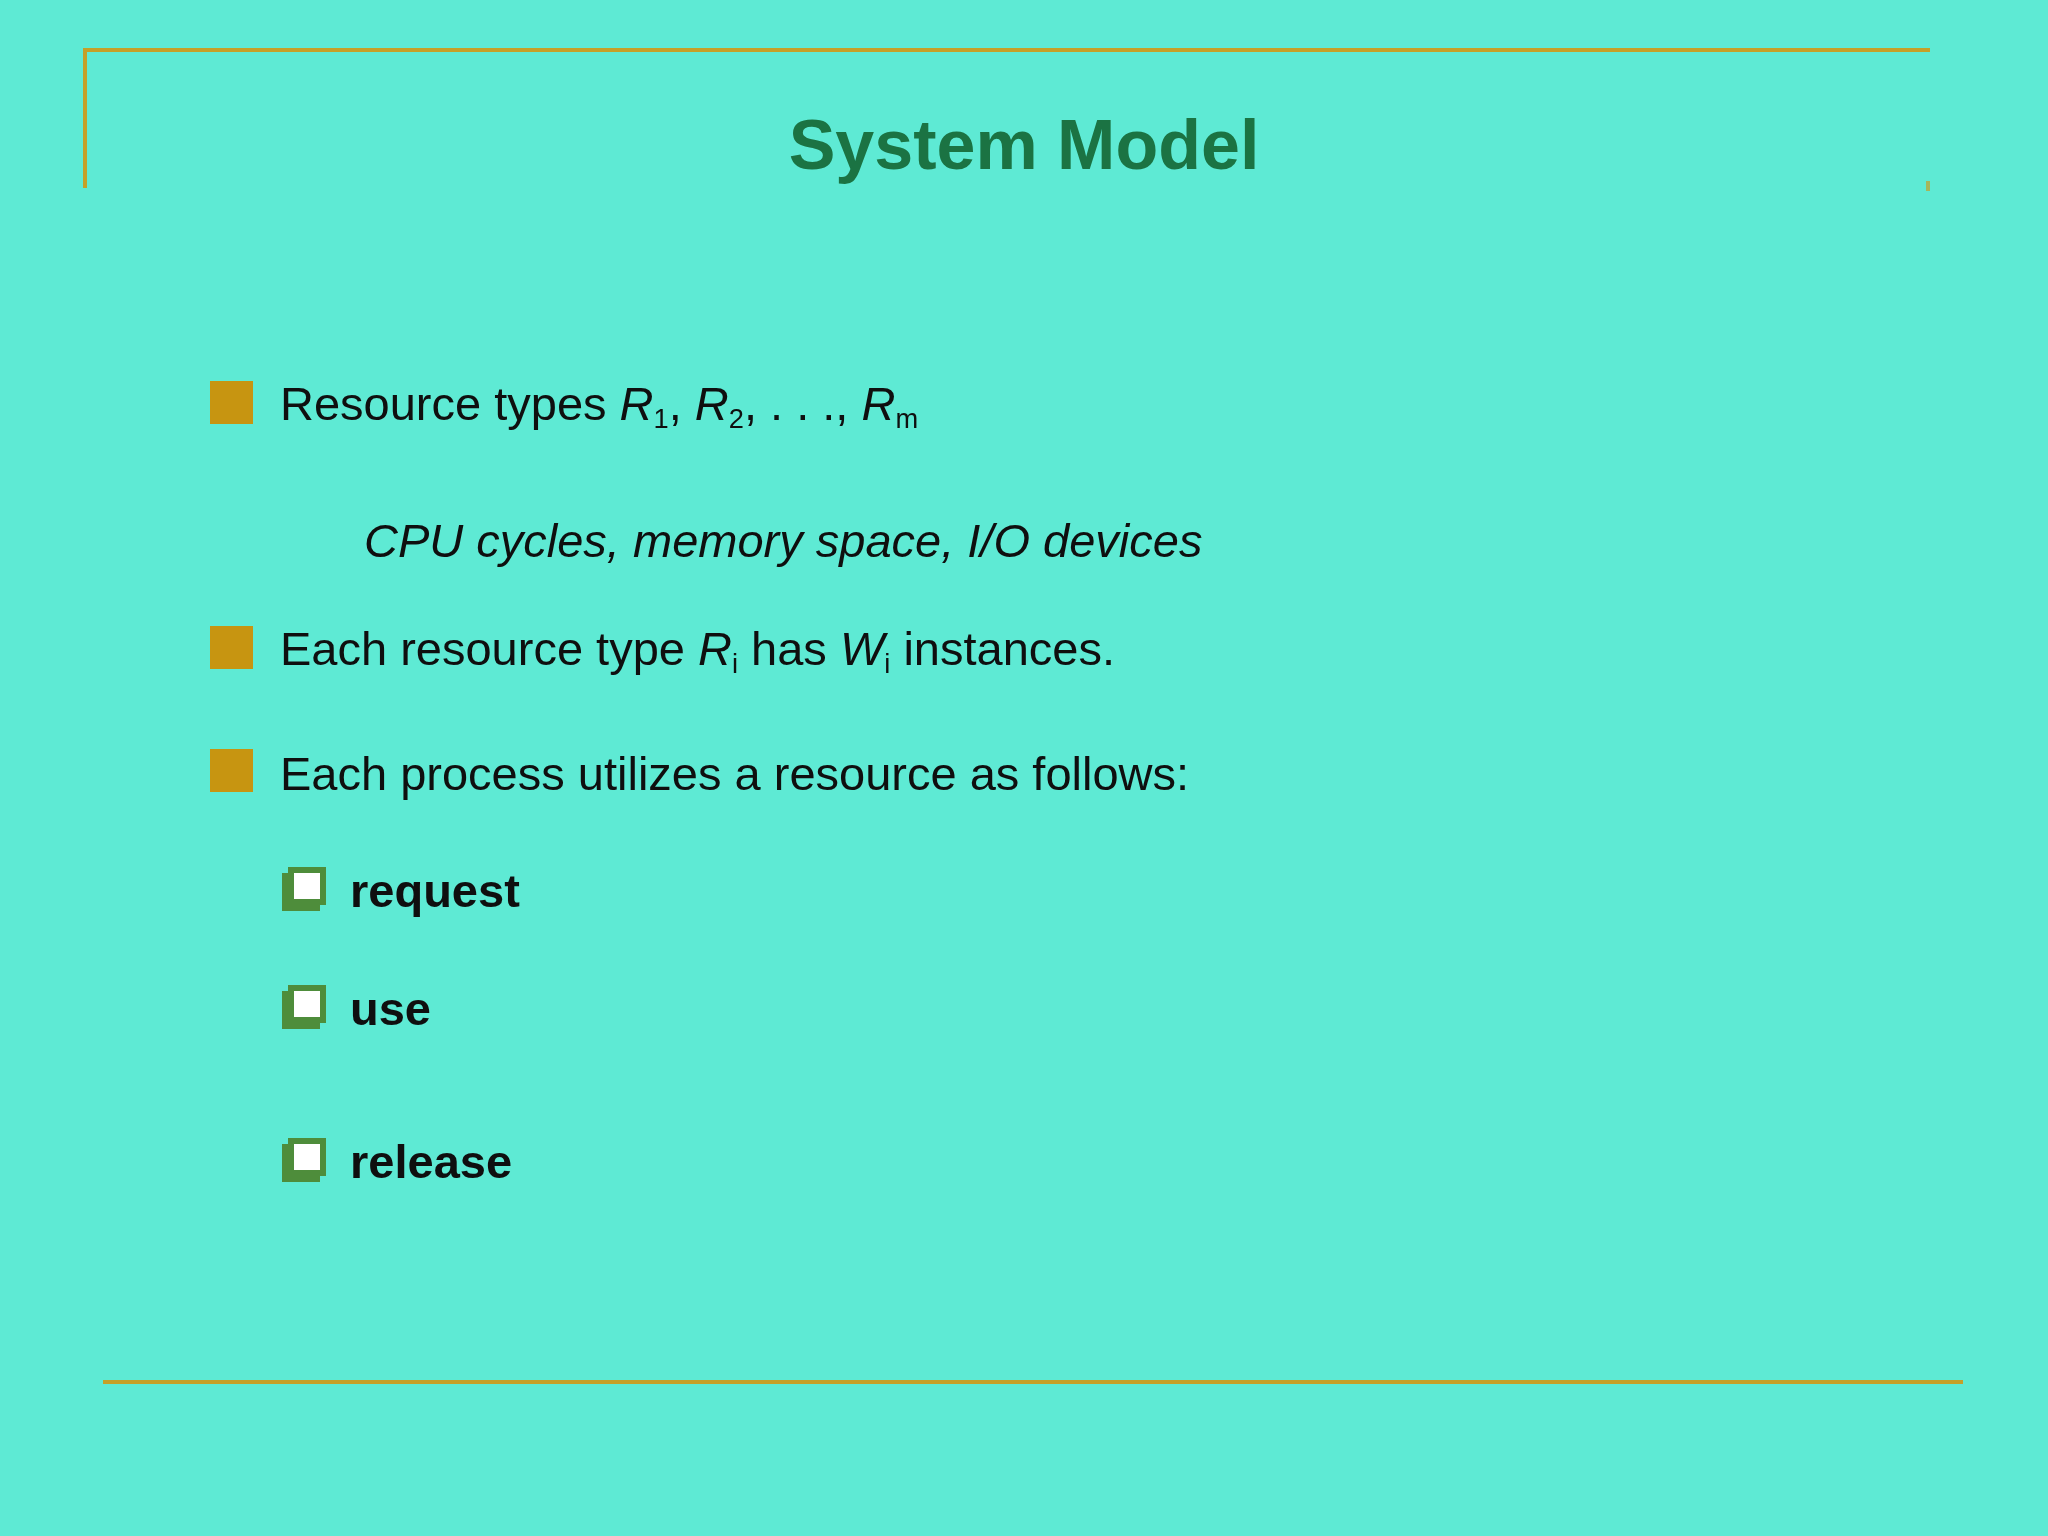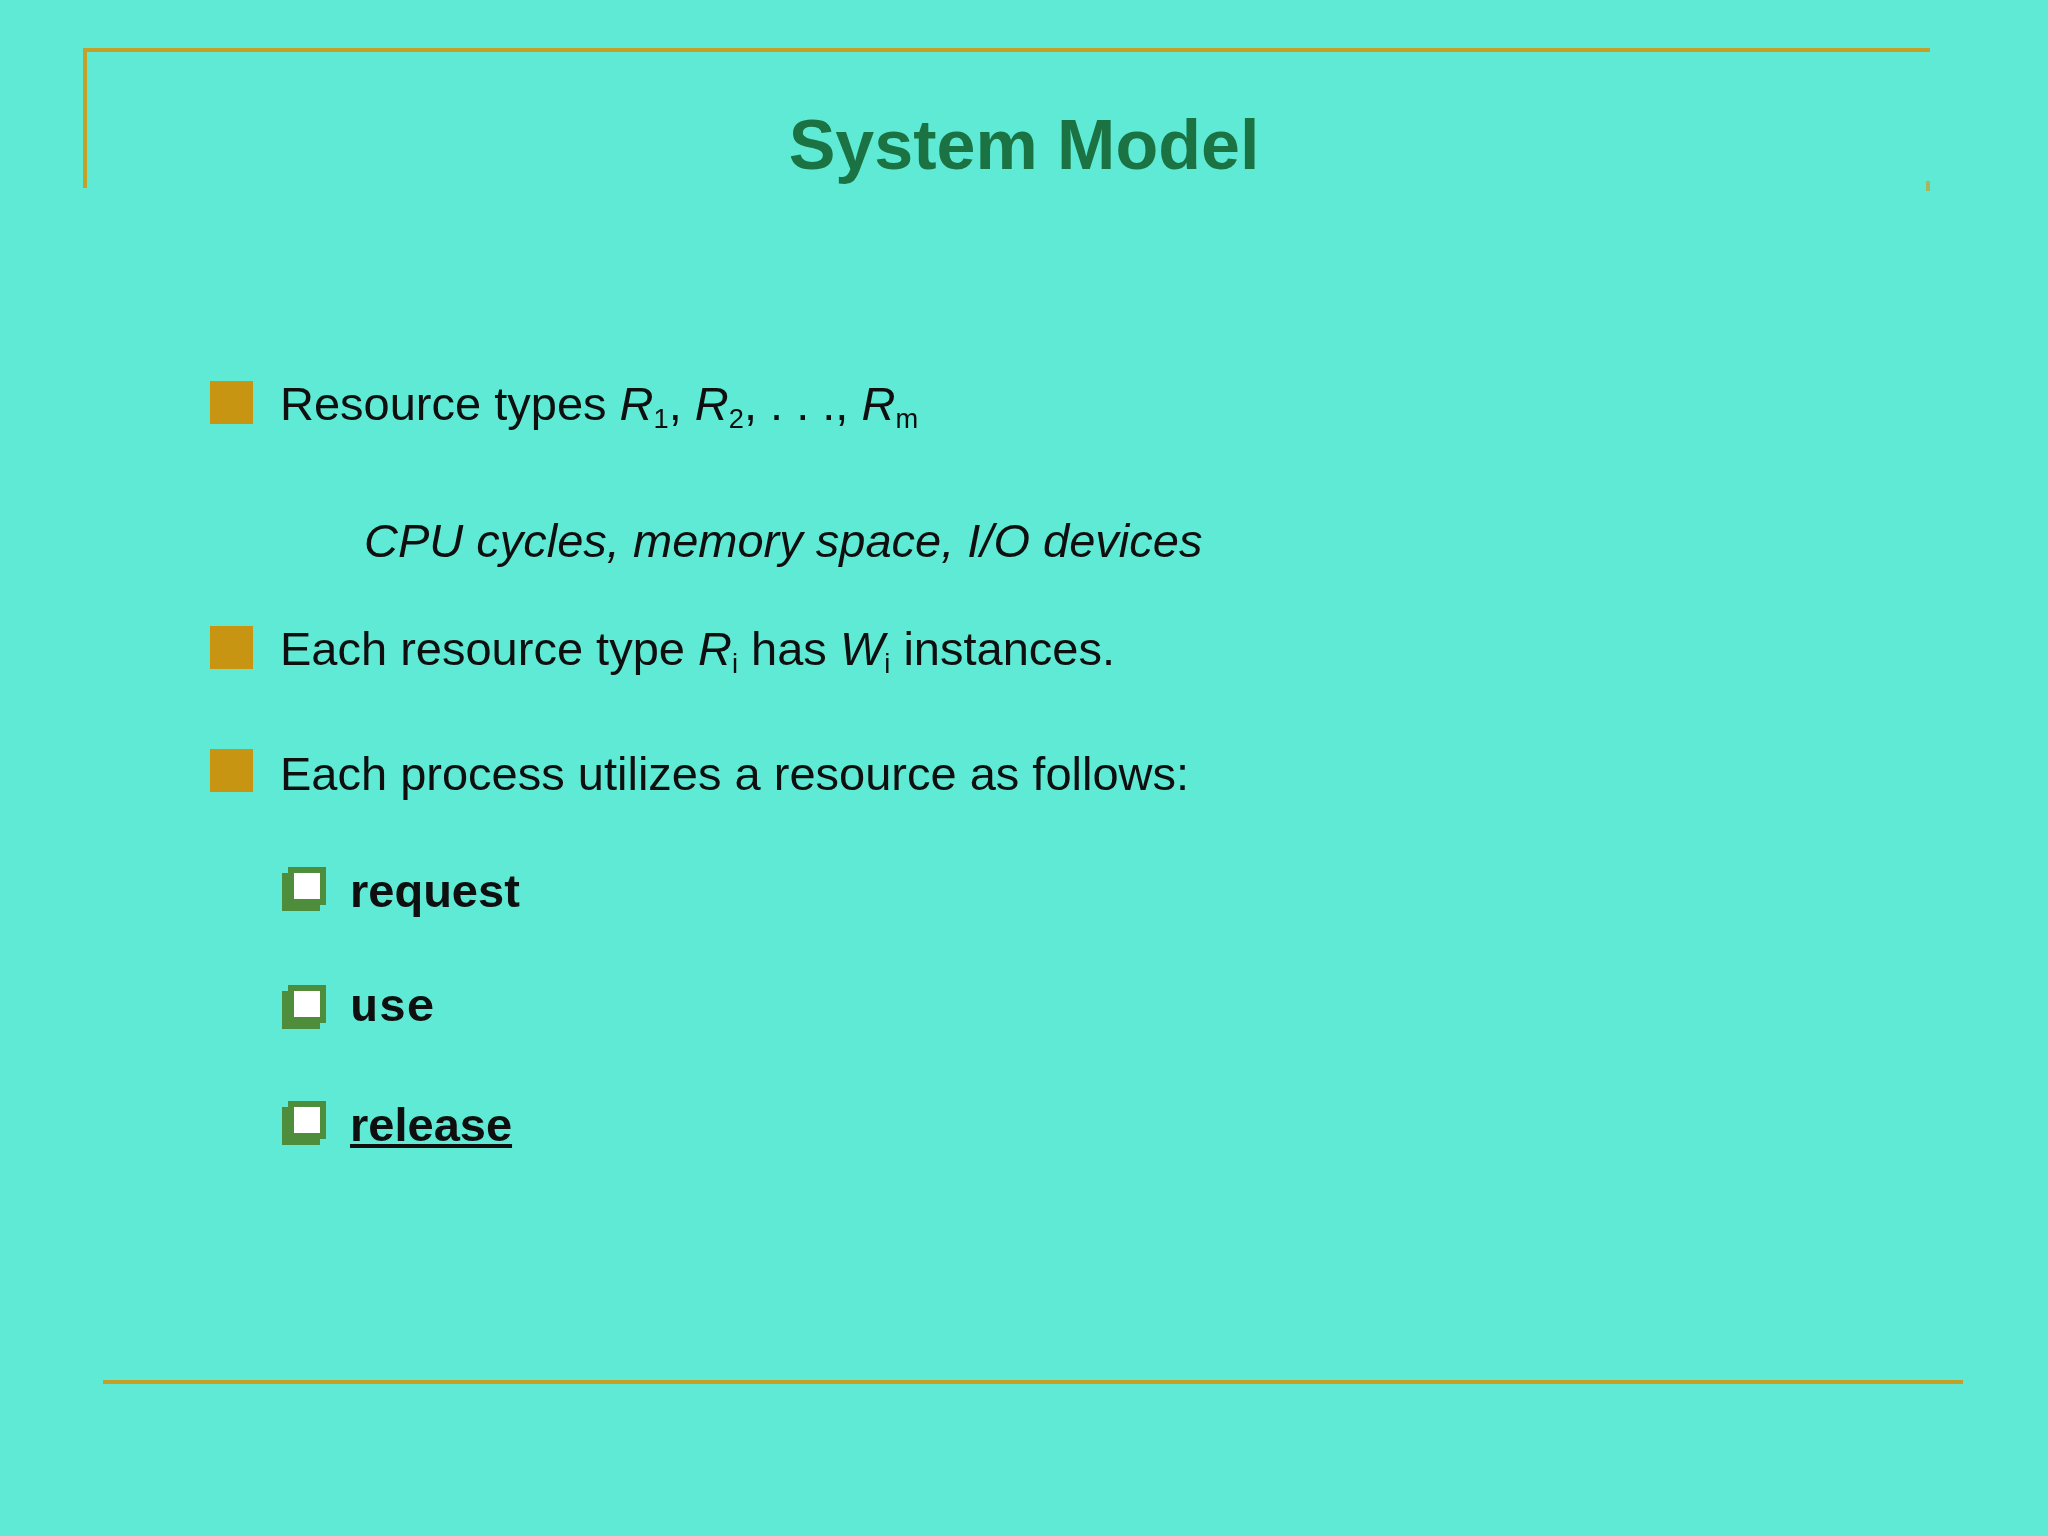--- a/index.html
+++ b/index.html
@@ -61,22 +61,22 @@
     white-space: nowrap;
   }
   .row.main { left: 210px; }
   .row.indent { left: 364px; }
   .row.sub { left: 288px; }
   .r0 { top: 370px; }
   .r1 { top: 505px; }
   .r2 { top: 615px; }
   .r3 { top: 738px; }
   .r4 { top: 855px; }
-  .r5 { top: 973px; font-family: Liberation Mono, monospace; }
-  .r6 { top: 1089px; text-decoration: underline; }
+  .r5 { top: 973px; }
+  .r6 { top: 1126px; }
   .sq {
     flex: 0 0 auto;
     width: 43px; height: 43px;
     background: var(--bullet-gold);
     margin-right: 27px;
     margin-top: -6px;
   }
   .checkbox {
     flex: 0 0 auto;
     width: 38px; height: 38px;

